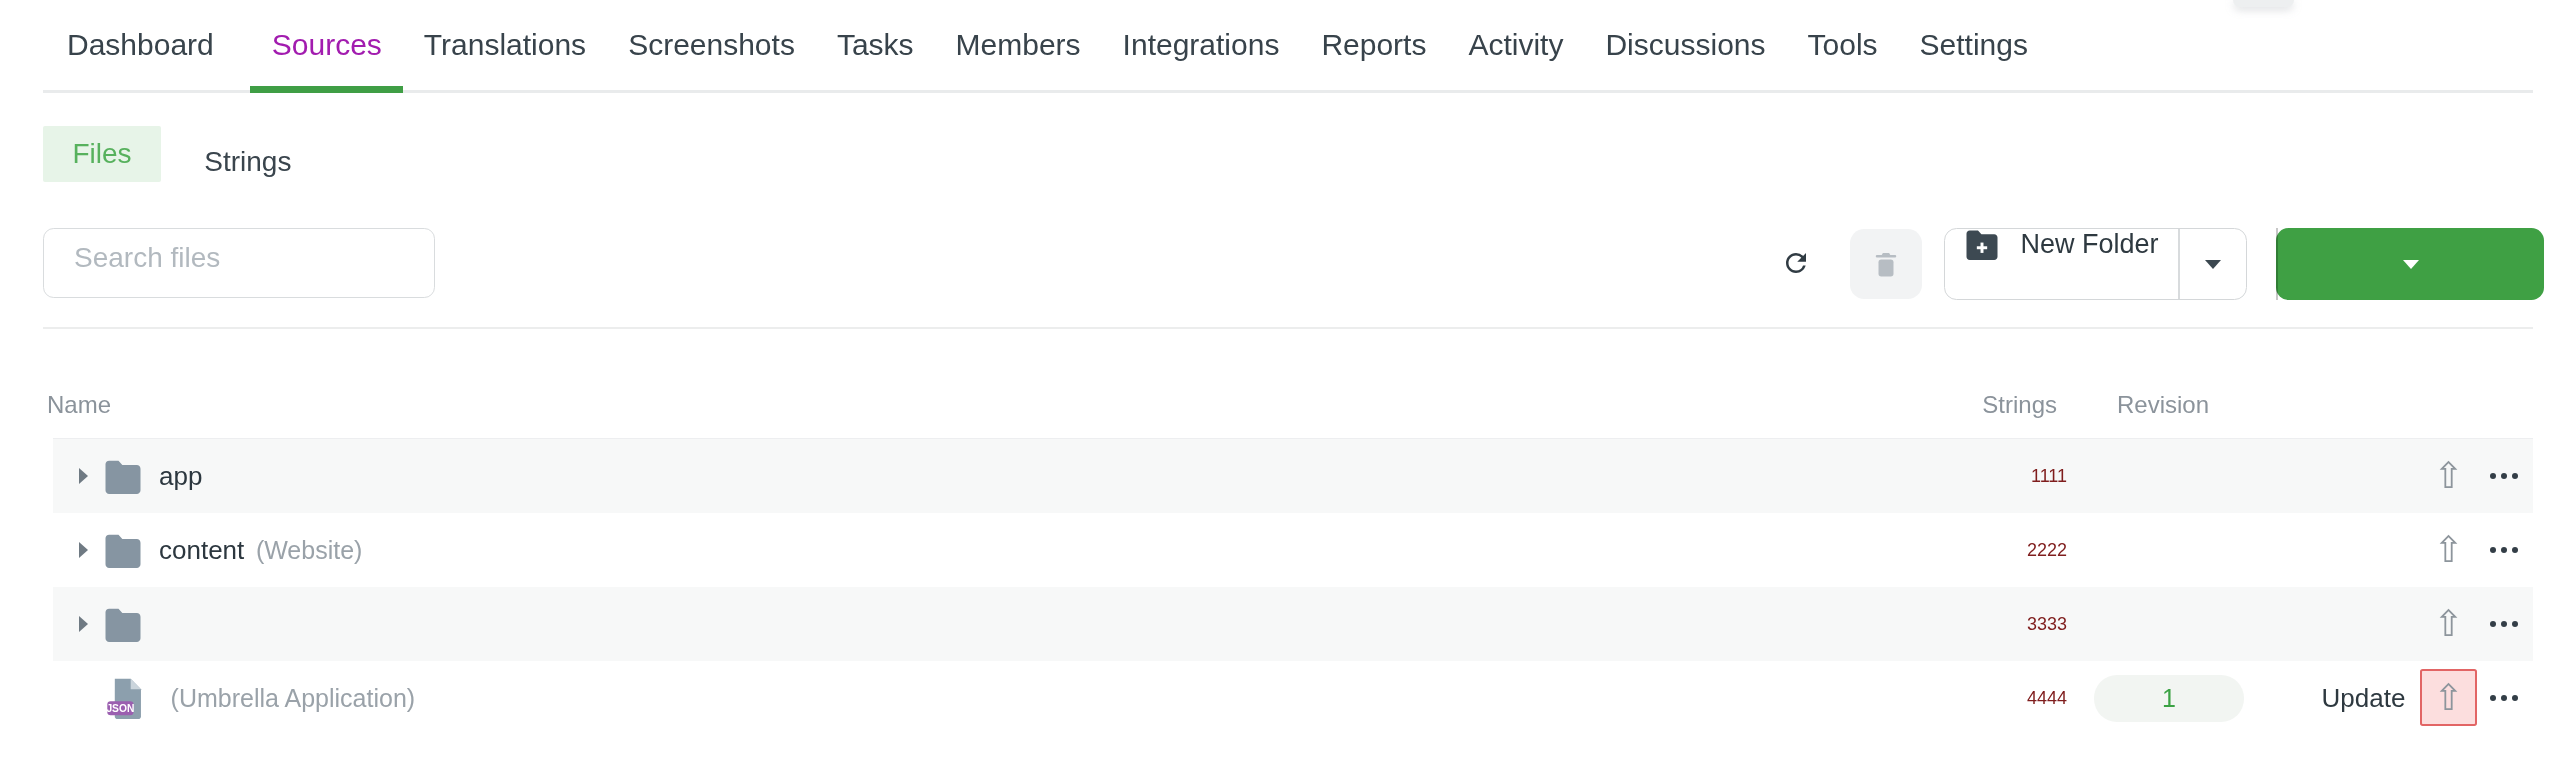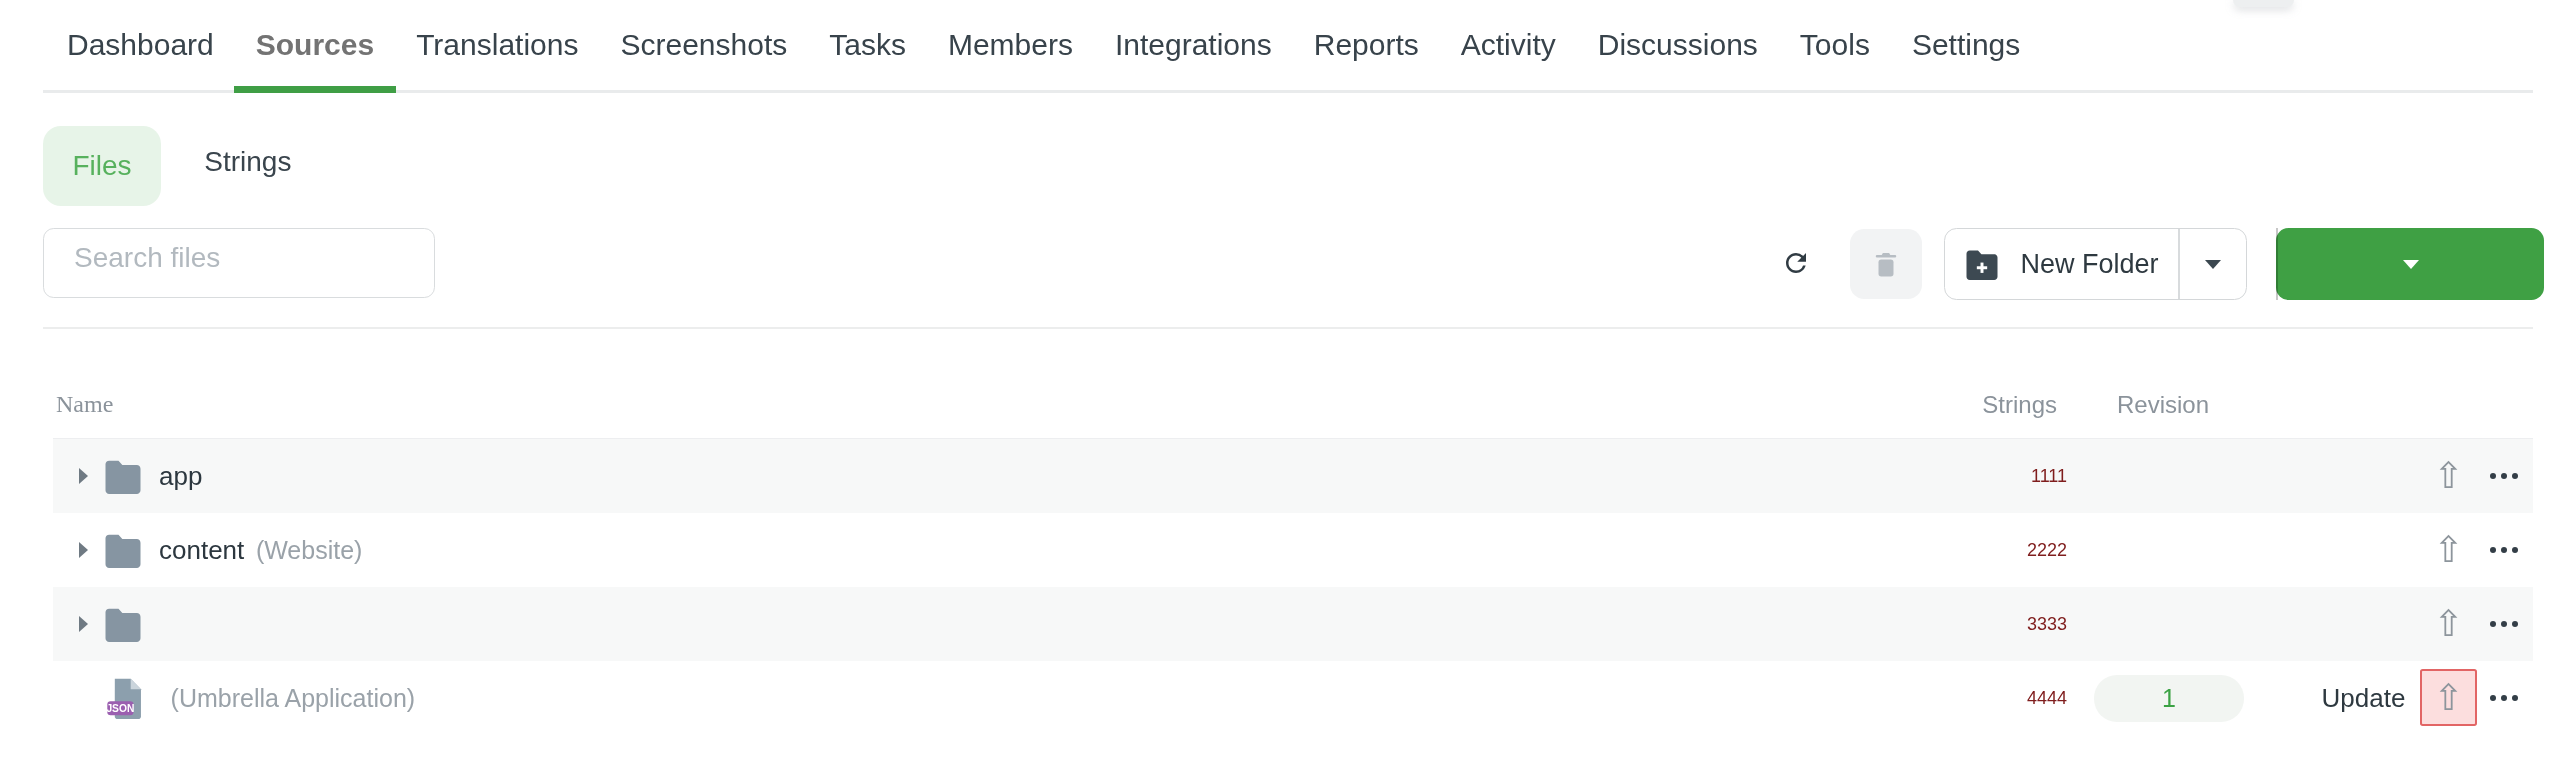--- a/index.html
+++ b/index.html
@@ -8,53 +8,53 @@
     font-family:"Liberation Sans",sans-serif;color:#2e3940;
   }
   
   .artifact{position:absolute;left:2233px;top:0;width:61px;height:7.2px;background:#edeff0;
     border-radius:0 0 9px 9px;box-shadow:0 2.7px 8px rgba(150,156,162,.35);}
   
   .nav-border{position:absolute;left:43px;right:43px;top:90px;height:2.7px;background:#e9ebec;}
   .topnav{position:absolute;left:67px;top:0;height:90px;display:flex;align-items:center;gap:42px;}
   .nav-item{position:relative;height:90px;display:flex;align-items:center;
     font-size:30px;color:#38434b;cursor:pointer;white-space:nowrap;}
-  .nav-item.active{font-weight:700;color:#737373;}
+  .nav-item.active{font-weight:400;color:#a21caf;margin-left:16px;}
   .nav-item.active::after{content:"";position:absolute;left:-21.5px;right:-21.5px;bottom:-2.7px;height:6.3px;background:#3f9e45;}
   
-  .tab-files{position:absolute;left:43px;top:126px;height:80px;display:flex;align-items:center;
-    padding:0 29.5px;border-radius:18px;background:#e7f4e8;color:#57b15d;font-size:28px;cursor:pointer;}
+  .tab-files{position:absolute;left:43px;top:126px;height:56px;display:flex;align-items:center;
+    padding:0 29.5px;border-radius:2px;background:#e7f4e8;color:#57b15d;font-size:28px;cursor:pointer;}
   .tab-strings{position:absolute;left:190px;top:126px;height:72px;display:flex;align-items:center;
     padding:0 14.3px;color:#3a454d;font-size:28px;cursor:pointer;}
   
   .search{position:absolute;left:43px;top:228px;width:392px;height:70px;box-sizing:border-box;
     border:1.8px solid #d9dcde;border-radius:10.7px;padding:0 18px 10px 30px;font-size:28px;
     color:#2e3940;font-family:"Liberation Sans",sans-serif;outline:none;}
   .search::placeholder{color:#b2b9bf;}
   .icon-btn{position:absolute;display:flex;align-items:center;justify-content:center;cursor:pointer;}
   .btn-refresh{left:1769px;top:229px;width:54px;height:68px;background:transparent;}
   .btn-trash{left:1850px;top:229px;width:72px;height:70px;border-radius:14.3px;background:#f2f3f4;}
   .btn-newfolder{position:absolute;left:1944px;top:228px;width:303px;height:72px;box-sizing:border-box;
     background:#fff;border:1.8px solid #d4d7d9;border-radius:12.5px;display:flex;cursor:pointer;}
-  .nf-main{width:233px;display:flex;align-items:center;justify-content:center;gap:20px;}
+  .nf-main{width:233px;display:flex;justify-content:center;gap:20px;}
   .nf-label{font-size:27px;font-weight:500;color:#2e3940;white-space:nowrap;}
   .nf-divider{width:1.8px;background:#d8dbdd;height:100%;}
   .nf-caret{flex:1;display:flex;align-items:center;justify-content:center;}
   .btn-addfile{position:absolute;left:2276px;top:228px;width:268px;height:72px;background:#3fa044;
     border-radius:12.5px;display:flex;cursor:pointer;}
   .af-main{width:184px;display:flex;align-items:center;justify-content:center;gap:18px;}
   .af-label{font-size:27px;font-weight:700;color:#ffffff;white-space:nowrap;}
   .af-divider{width:1.8px;background:rgba(0,0,0,0.22);height:100%;}
   .af-caret{flex:1;display:flex;align-items:center;justify-content:center;}
   .caret-down{width:0;height:0;border-left:8px solid transparent;border-right:8px solid transparent;border-top:9.8px solid #3b4750;}
   .caret-down.white{border-top-color:#ffffff;}
   .toolbar-divider{position:absolute;left:43px;right:43px;top:327px;height:1.8px;background:#eceded;}
   
   .th{position:absolute;top:391px;font-size:24px;color:#8b939b;}
-  .th-name{left:56px;font-family:Liberation Serif, serif;}
+  .th-name{left:47px;}
   .th-strings{left:1878px;width:179px;text-align:right;}
   .th-revision{left:2117px;}
   .table{position:absolute;left:53px;right:43px;top:438px;border-top:1.8px solid #edeef0;}
   .row{position:relative;height:74px;}
   .row.alt{background:#f7f8f8;}
   .cell{position:absolute;top:0;height:100%;display:flex;align-items:center;}
   .c-chevron{left:19.7px;width:21.5px;justify-content:center;cursor:pointer;}
   .tri-right{width:0;height:0;border-top:8px solid transparent;border-bottom:8px solid transparent;border-left:9.8px solid #6f7a83;}
   .c-icon{left:50px;width:47px;}
   .c-name{left:106px;}

